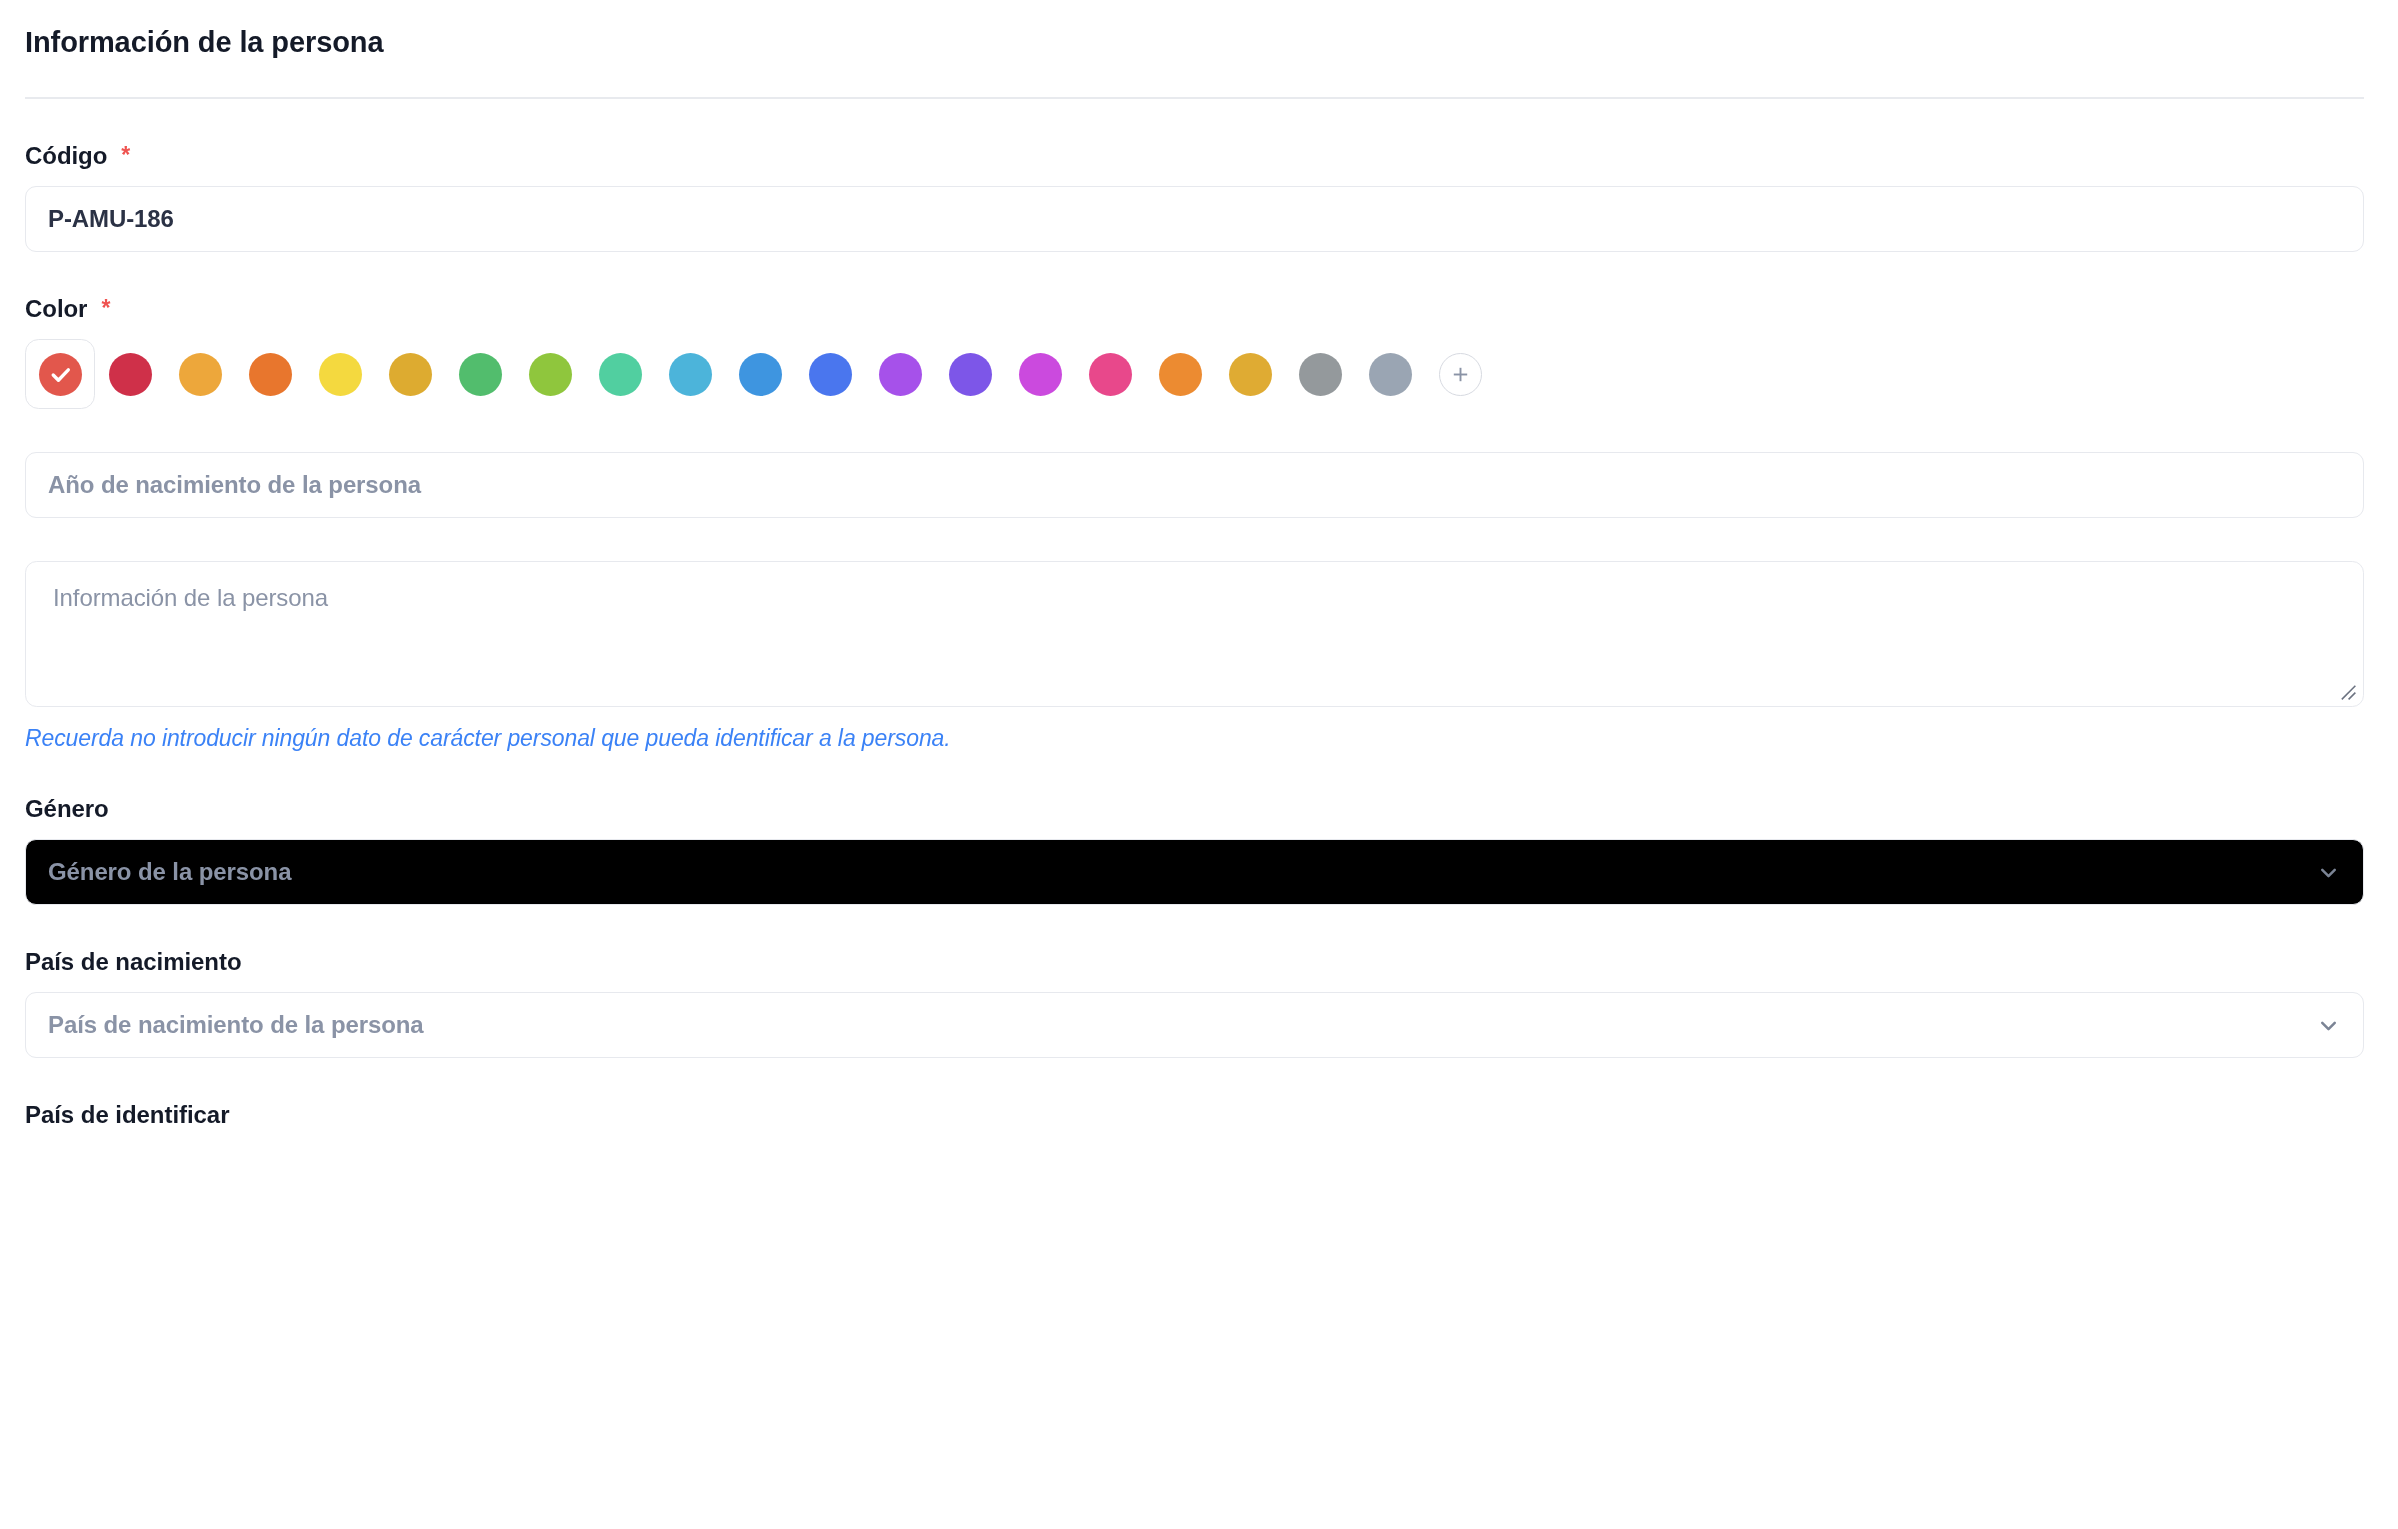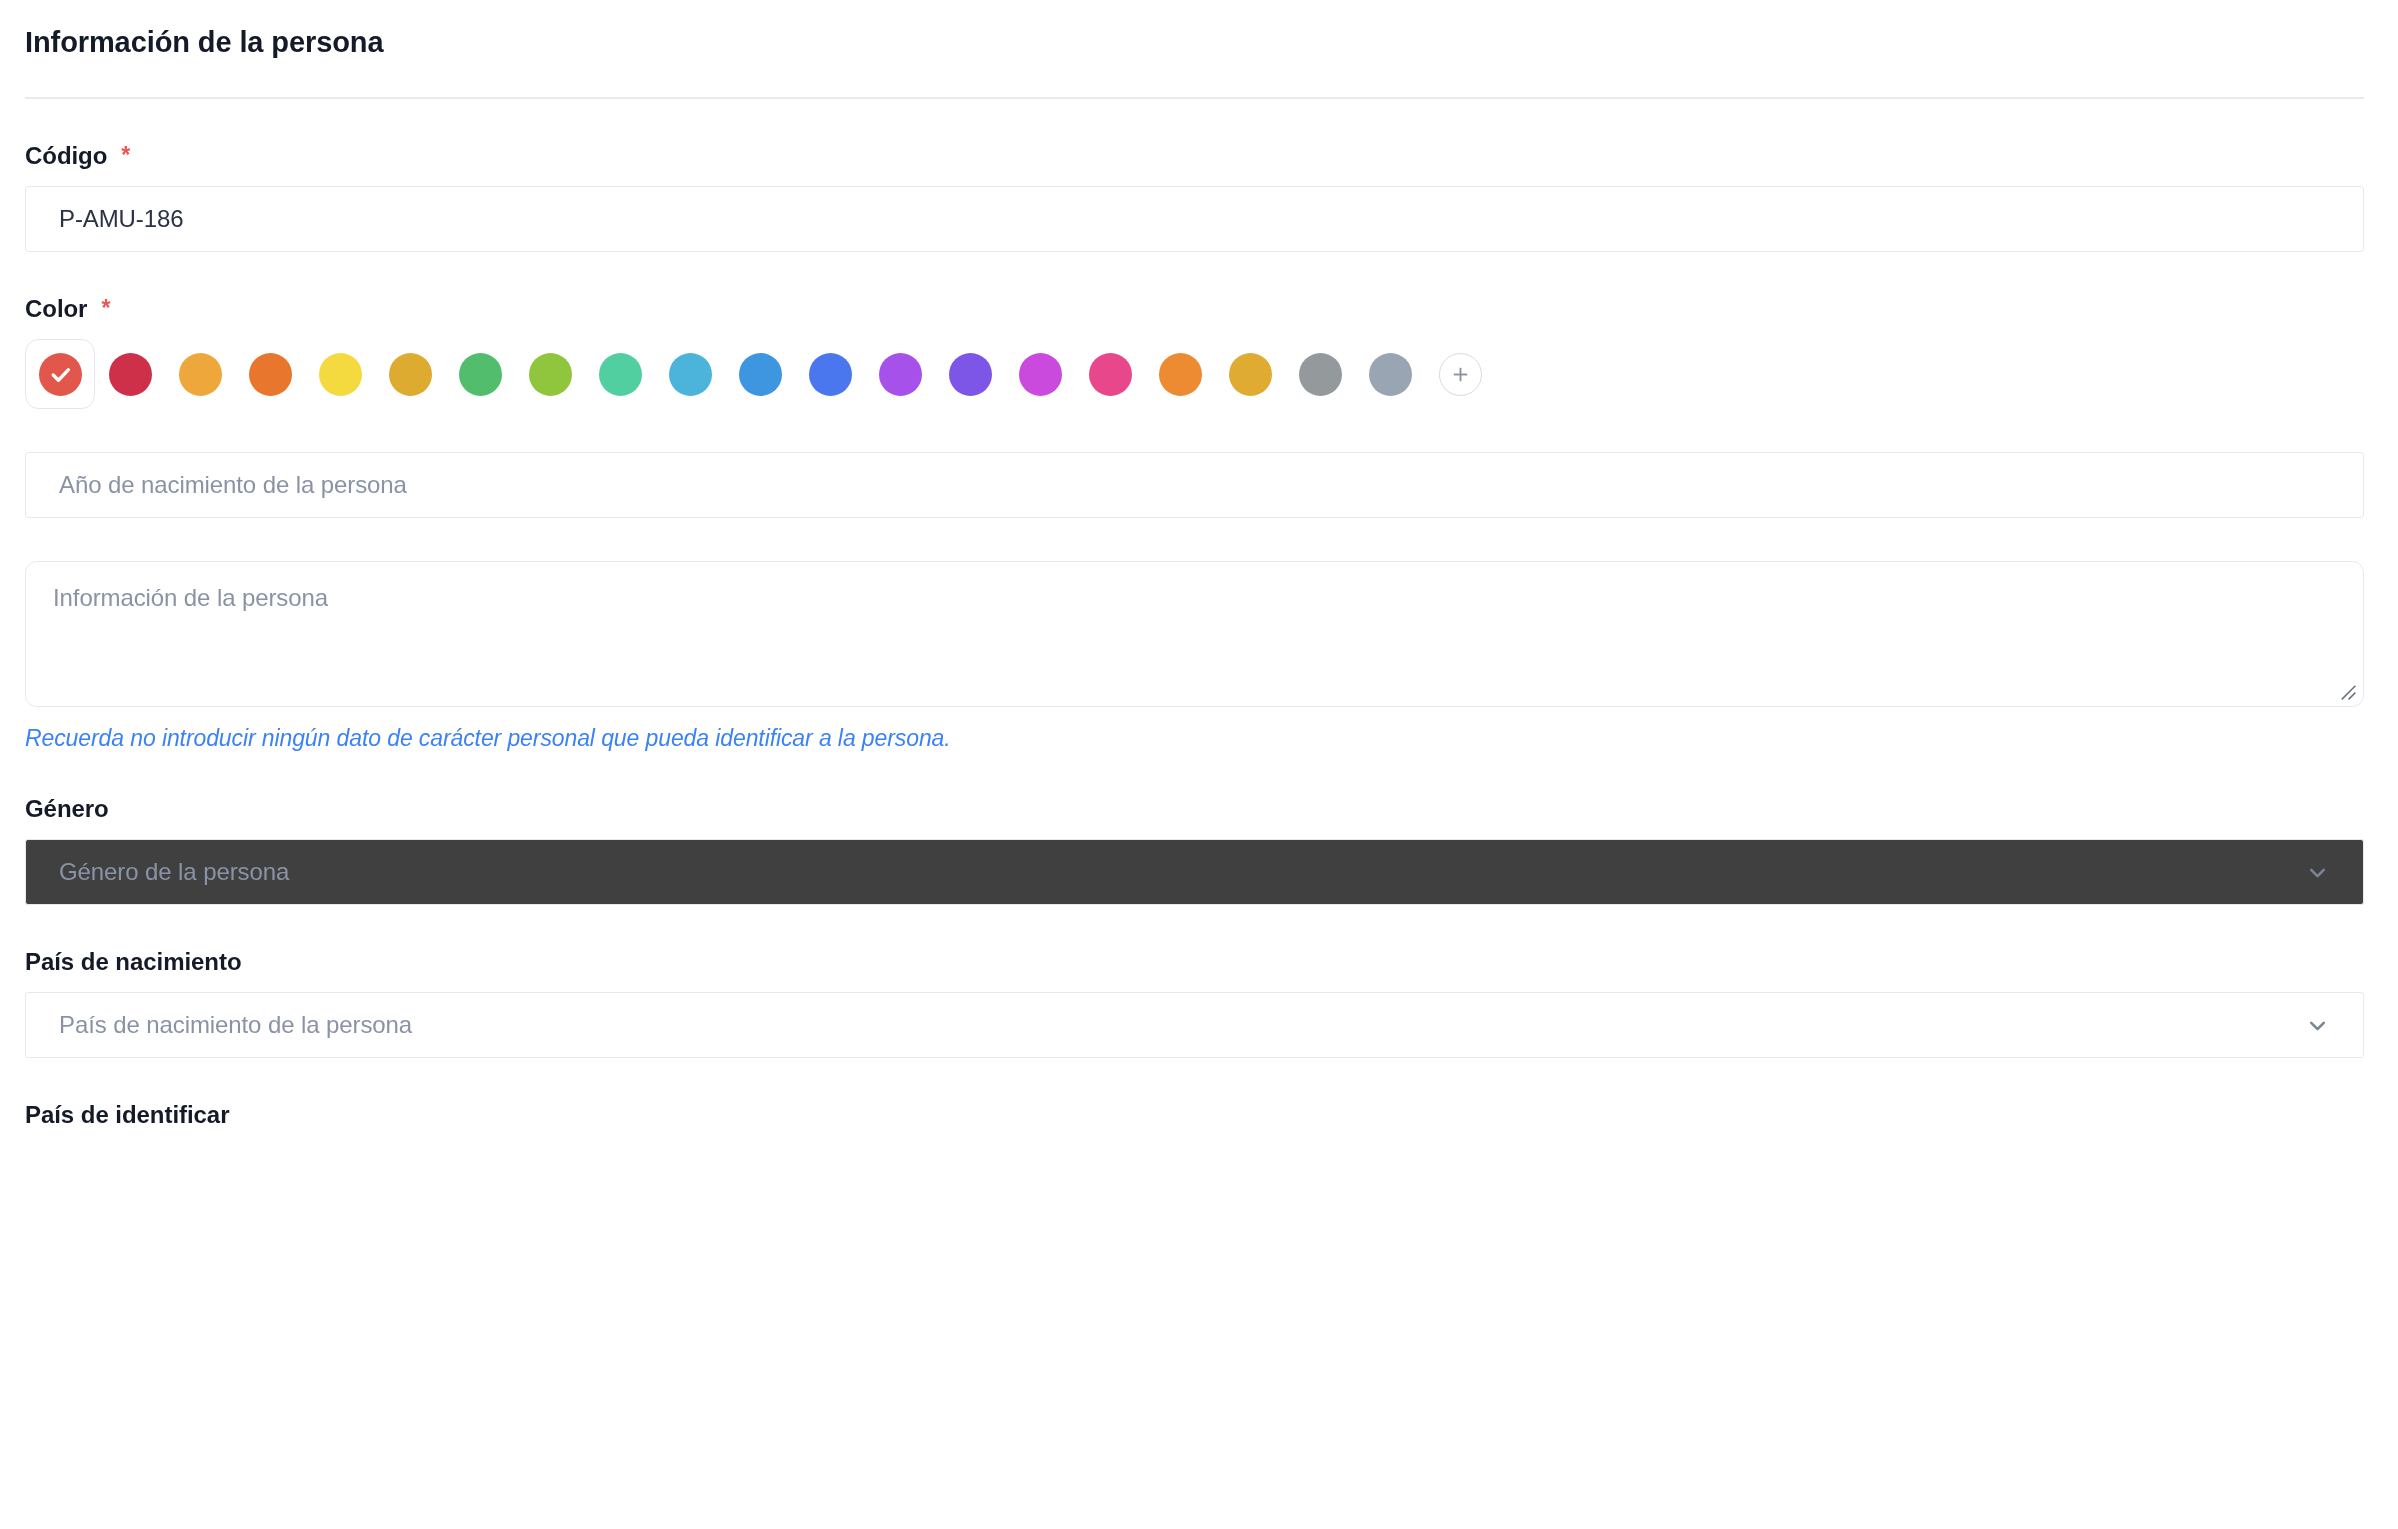--- a/index.html
+++ b/index.html
@@ -62,39 +62,40 @@
     position: relative;
     top: 1.9px;
   }
 
   
   .text-input,
   .select-box {
     width: 2339px;
     height: 66px;
     border: 1.5px solid #e7e9ee;
-    border-radius: 3px;
+    border-radius: 11px;
     background: #ffffff;
     display: flex;
     align-items: center;
-    padding: 0 33px;
+    padding: 0 22px;
     font-size: 24px;
     color: #2b3245;
     letter-spacing: -0.1px;
+    font-weight: bold;
   }
   .text-input .value { color: #2b3245; }
   .text-input .placeholder,
   .select-box .placeholder { color: #8a93a6; }
 
   .select-box {
     justify-content: space-between;
     cursor: pointer;
   }
   .select-box.shaded {
-    background: #404040;
+    background: #000000;
   }
   .chev {
     width: 25px;
     height: 25px;
     flex: 0 0 auto;
     display: block;
   }
 
   
   .textarea-box {

